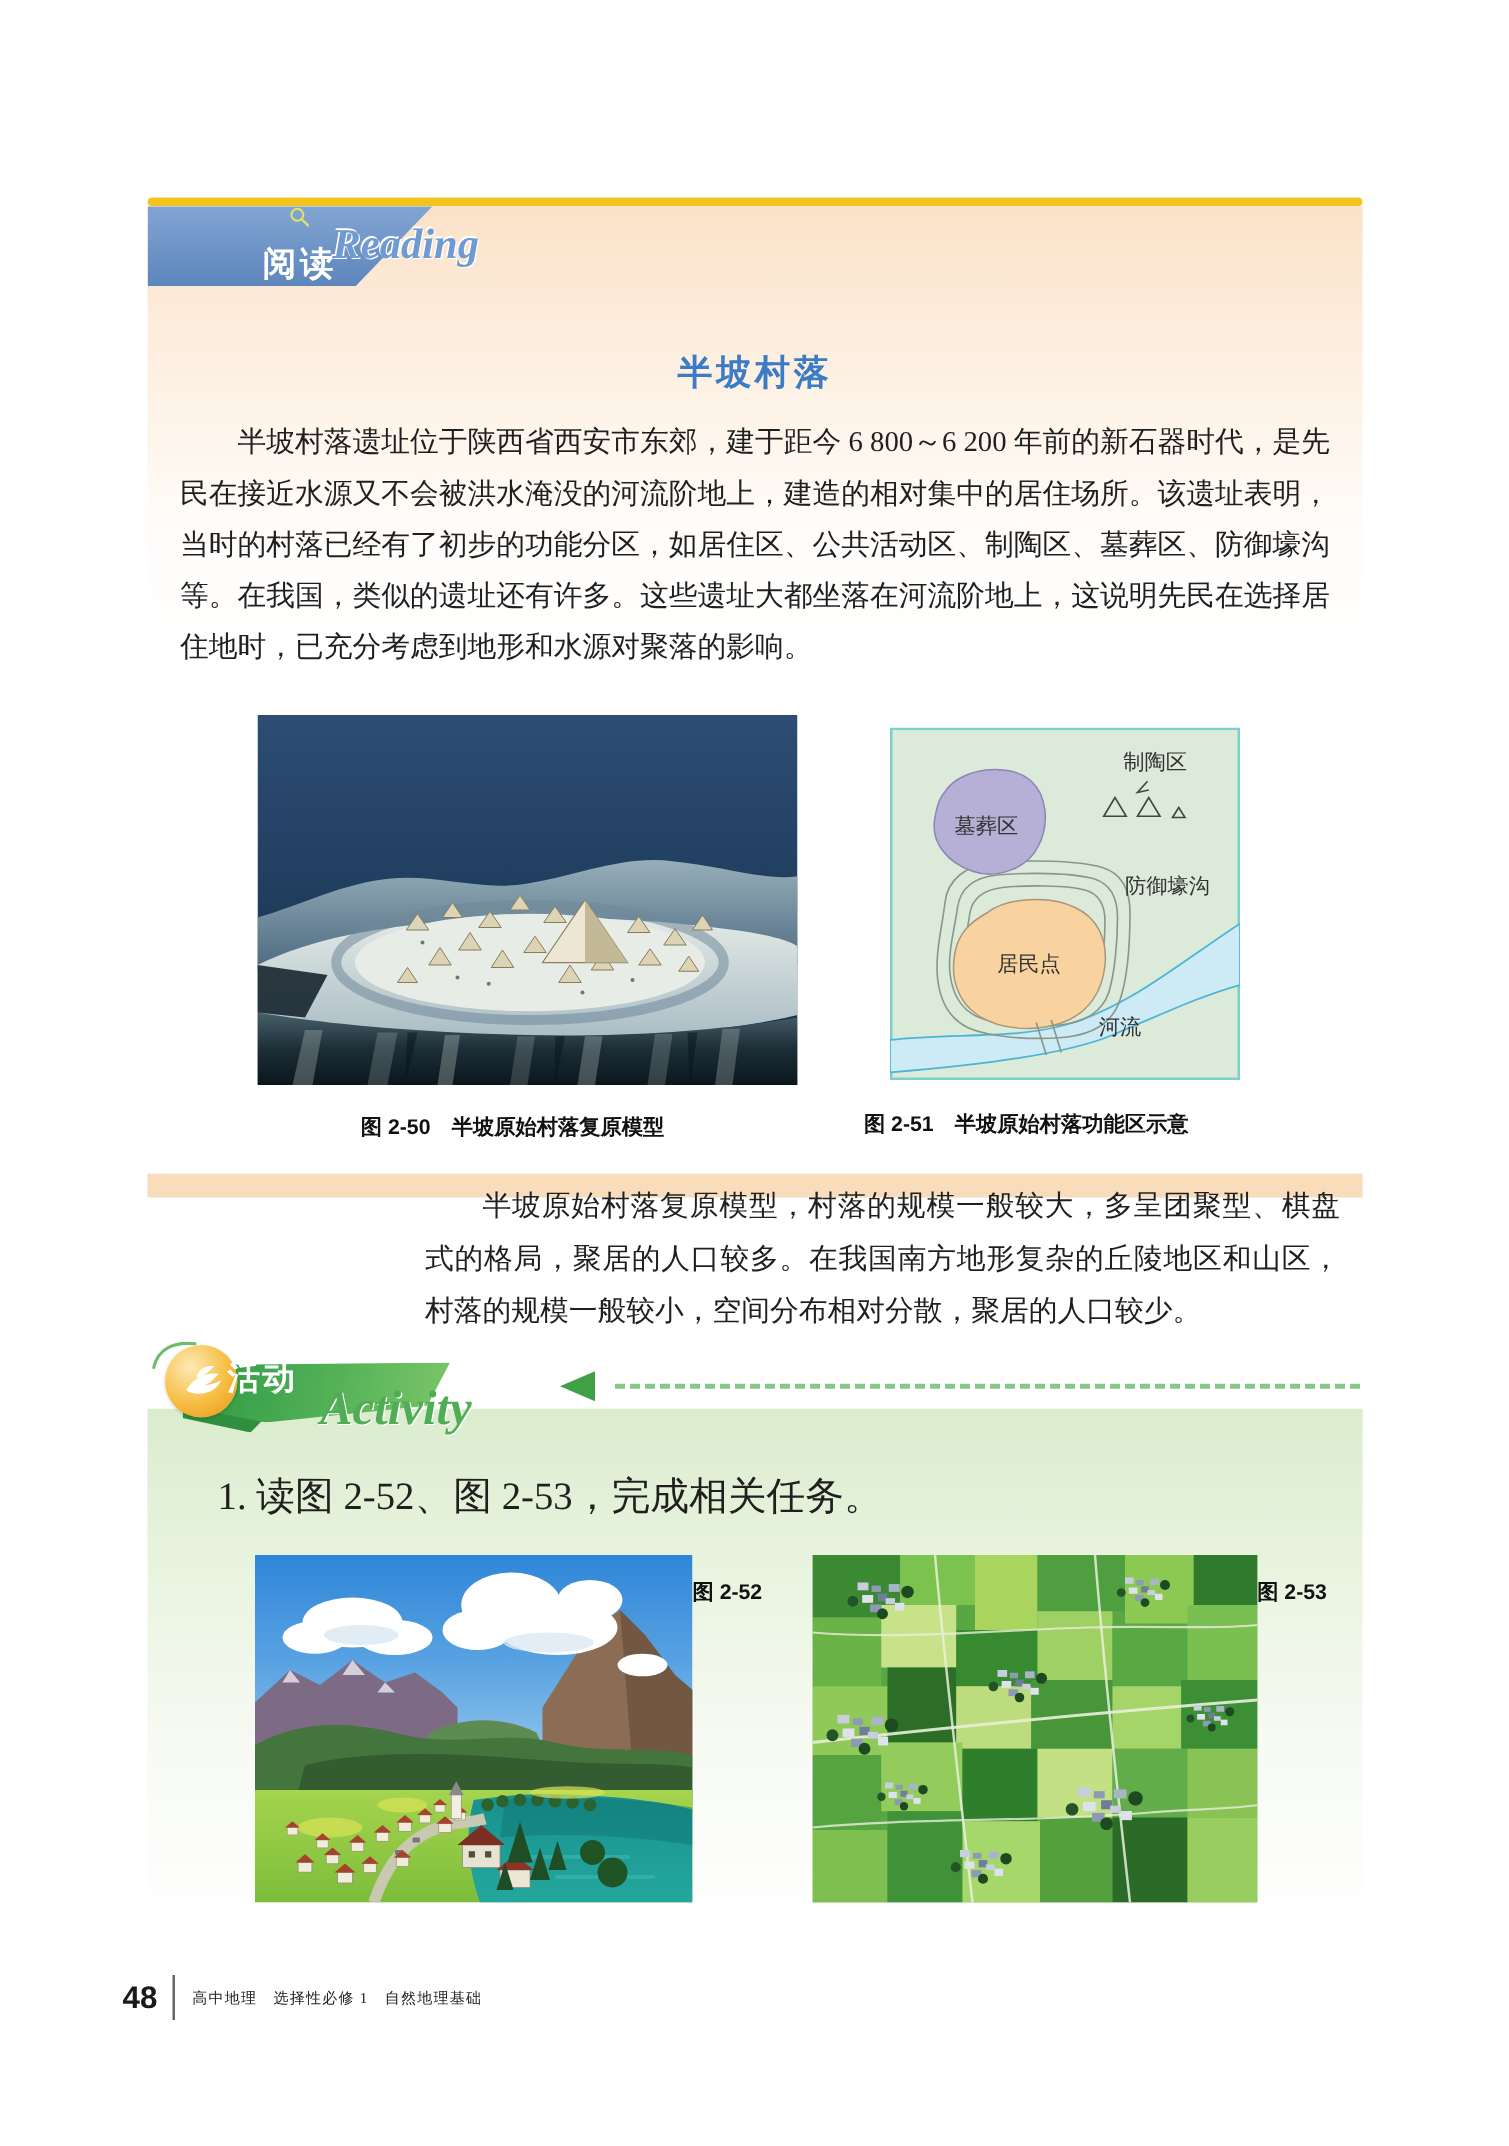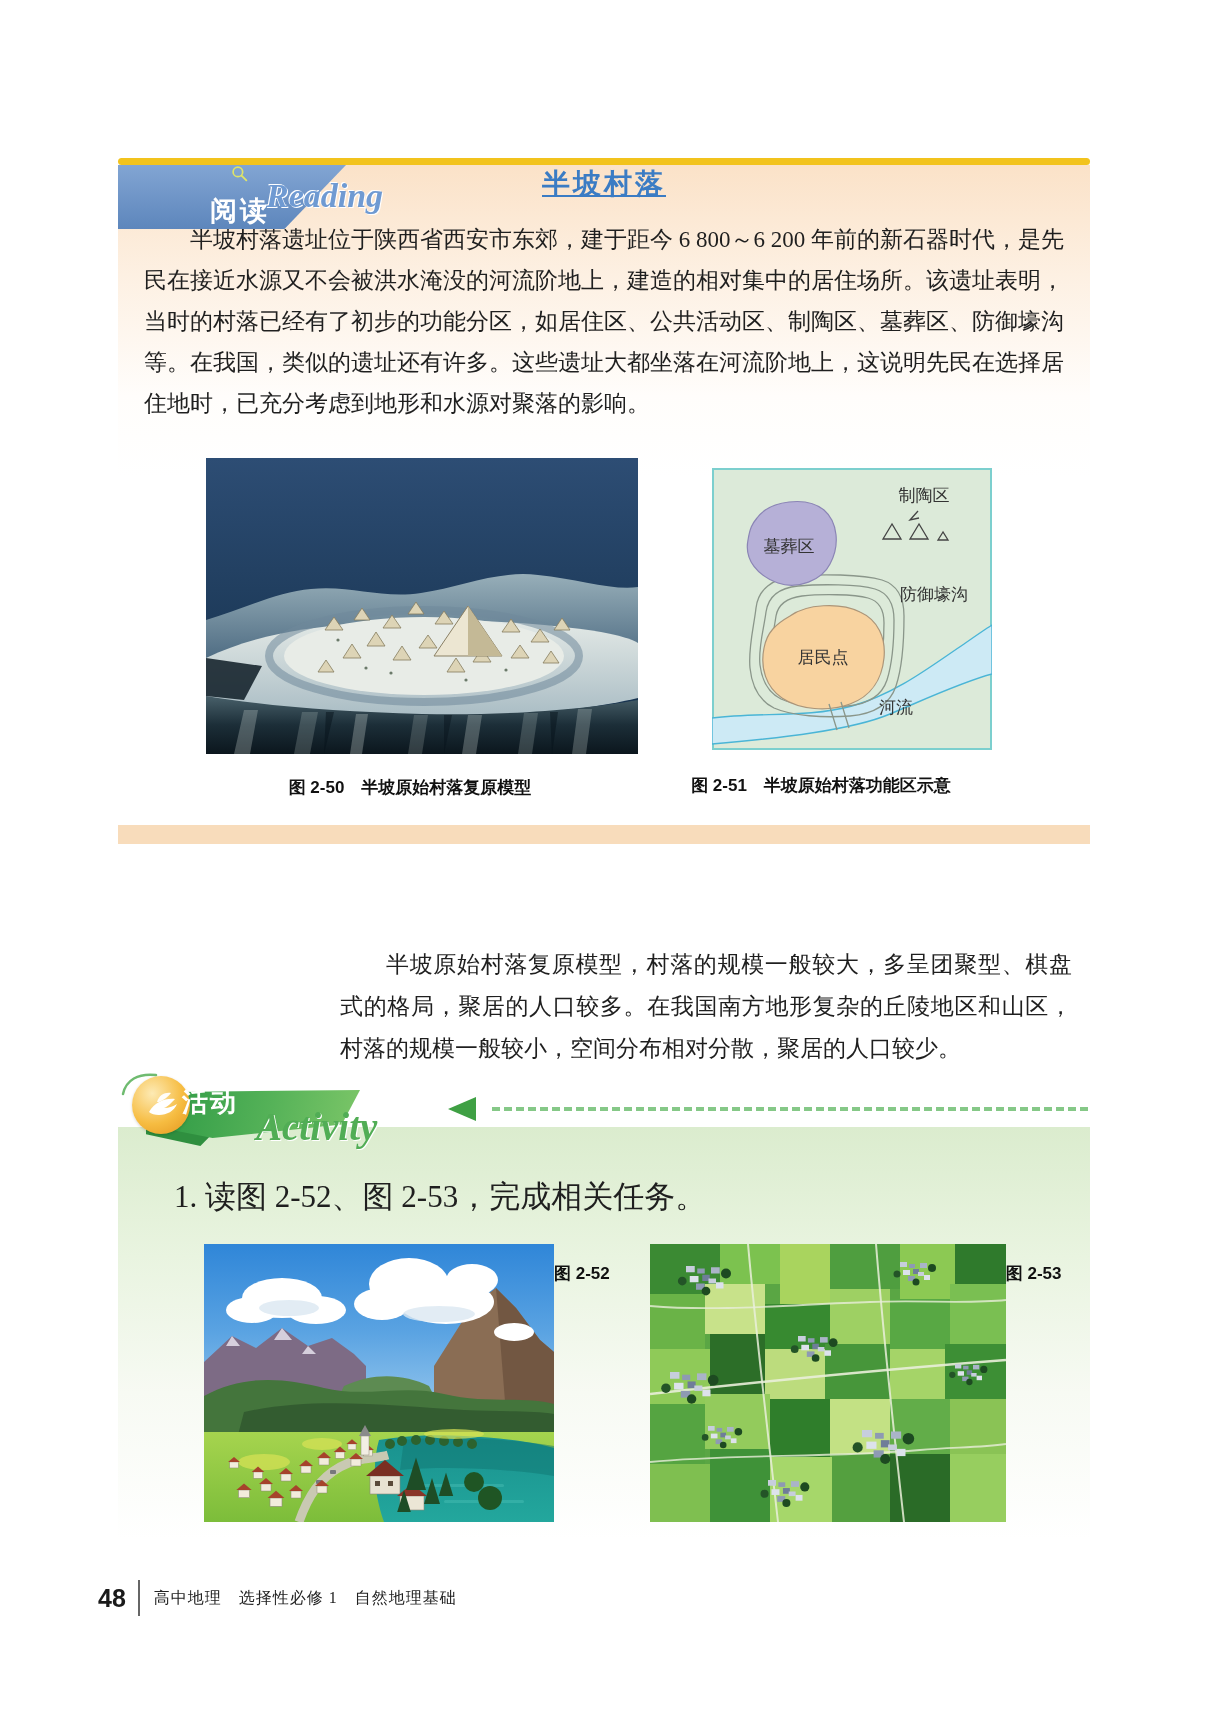--- a/index.html
+++ b/index.html
@@ -16,22 +16,22 @@
   .reading-box { position:relative;
     background:linear-gradient(180deg,#fbe2c8 0%,#fdf0e2 16%,#fffdfb 34%,#ffffff 46%); }
   .reading-badge { position:absolute; left:0; top:0; width:228px; height:64px;
     background:linear-gradient(180deg,#82a5d3 0%,#5d86bc 100%);
     clip-path:polygon(0 0,100% 0,73% 100%,0 100%);
     display:flex; align-items:center; padding-left:16px; gap:10px; z-index:2;flex-direction:column; }
   .reading-badge .zh { color:#fff; font-size:27px; font-weight:bold; letter-spacing:3px; }
   .reading-en { position:absolute; left:148px; top:12px; z-index:3;
     font-family:"Liberation Serif","DejaVu Serif",serif; font-style:italic; font-weight:bold;
     font-size:34px; color:#6f9ad2; text-shadow:1px 1px 0 #fff, -1px -1px 0 #fff; }
-  .reading-title { text-align:center; color:#3b7cc4;
-    font-size:28px; font-weight:bold; letter-spacing:3px;text-decoration:underline; }
+  .reading-title { padding-top:114px; text-align:center; color:#3b7cc4;
+    font-size:28px; font-weight:bold; letter-spacing:3px; }
   .reading-para { margin:16px 26px 0 26px; font-size:23px; line-height:41px;
     color:#1f1f1f; text-indent:2em; text-align:justify; }
   .figures-row { display:flex; align-items:flex-start; margin-top:34px; padding-left:88px; gap:74px; }
   .figure { display:flex; flex-direction:column; }
   .fig-caption { font-size:17px; font-weight:bold; color:#111; text-align:center; white-space:nowrap; }
   .figure-model .fig-caption { margin-top:22px; margin-left:-24px;text-align:center; }
   .figure-diagram svg { margin-top:10px; }
   .figure-diagram .fig-caption { margin-top:24px; margin-left:-62px; }
   .figure-diagram text { font-family:"Liberation Sans","DejaVu Sans",sans-serif; font-size:17px; fill:#333; }
   .reading-band { margin-top:26px; height:19px; background:#f8dcbb; }
@@ -65,21 +65,21 @@
   .act-dashes { position:absolute; left:374px; right:2px; top:31px; border-top:4px dashed #85c887; }
   .act-task { position:absolute; left:56px; top:100px; font-size:31px; color:#1f1f1f; z-index:2; }
   .act-figures { position:absolute; left:86px; top:168px; display:flex; gap:40px; z-index:2; }
   .act-figure { display:flex; flex-direction:row; }
   .act-figure .fig-caption { margin-top:18px; }
 
   
   .footer { position:absolute; left:98px; top:1580px; display:flex; align-items:center; }
   .footer-num { font-size:25px; font-weight:bold; color:#1a1a1a; }
   .footer-rule { width:2px; height:36px; background:#666; margin:0 14px 0 12px; }
-  .footer-text { font-size:16px; color:#222; letter-spacing:1px; }
+  .footer-text { font-size:12px; color:#222; letter-spacing:1px; }
 </style>
 </head>
 <body>
 
 <div class="page">
 
   <div class="reading-section">
     <div class="reading-topbar"></div>
     <div class="reading-box">
       <div class="reading-badge">

